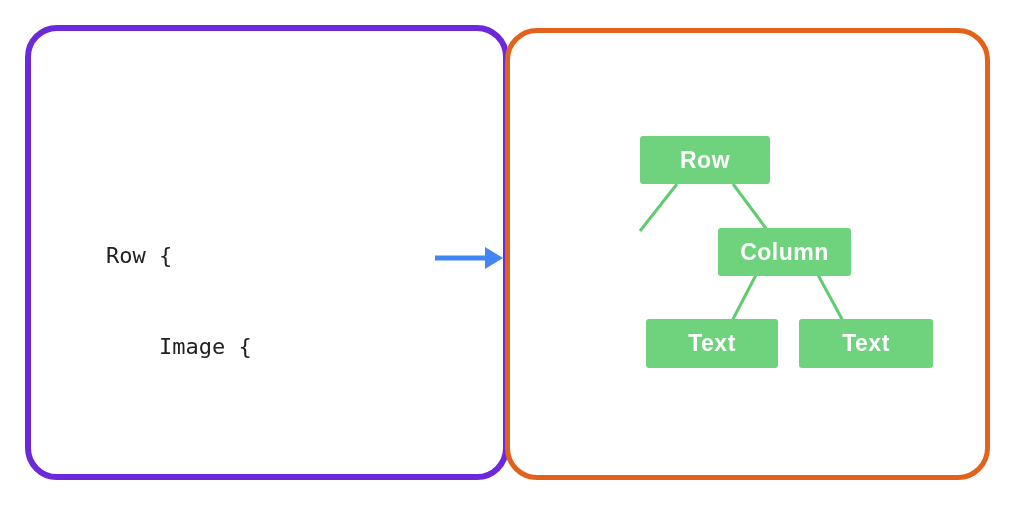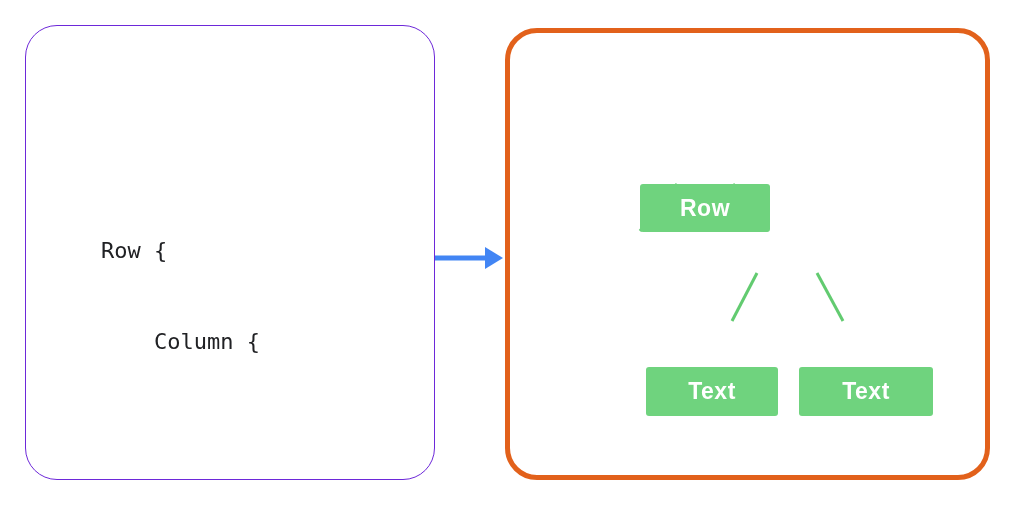--- a/index.html
+++ b/index.html
@@ -17,23 +17,23 @@
   }
   .panel {
     position: absolute;
     box-sizing: border-box;
     border-radius: 32px;
     background: #ffffff;
   }
   .code-panel {
     left: 25px;
     top: 25px;
-    width: 410px;
+    width: 484px;
     height: 455px;
-    border: 1px solid #6d28d9;
+    border: 6px solid #6d28d9;
   }
   .tree-panel {
     left: 505px;
     top: 28px;
     width: 485px;
     height: 452px;
     border: 5px solid #E2611B;
   }
   .code-block {
     position: absolute;
@@ -65,37 +65,36 @@
     height: 48px;
     border-radius: 3px;
     background: #6FD37E;
     color: #ffffff;
     font-size: 23px;
     font-weight: bold;
     letter-spacing: 0.5px;
     display: flex;
     align-items: center;
     justify-content: center;
-    margin-top: 48px;
   }
   .node-row    { left: 130px; top: 103px; width: 130px; }
   .node-image  { left: 52px;  top: 195px; width: 133px; }
   .node-column { left: 208px; top: 195px; width: 133px; }
   .node-text1  { left: 136px; top: 286px; width: 132px; height: 49px; }
   .node-text2  { left: 289px; top: 286px; width: 134px; height: 49px; }
 </style>
 </head>
 <body>
 
 <div class="canvas">
 
   <div class="panel code-panel">
     <div class="code-block">
       <div class="code-line">Row {</div>
-      <div class="code-line">    Column {</div>
+      <div class="code-line">    Image {</div>
       
       
       
       
     </div>
   </div>
 
   <svg class="arrow-svg" viewBox="0 0 70 24">
     <line x1="0" y1="12" x2="52" y2="12" stroke="#4285F4" stroke-width="5"></line>
     <polygon points="50,1 68,12 50,23" fill="#4285F4"></polygon>
@@ -104,17 +103,18 @@
   <div class="panel tree-panel">
 
     <svg class="edges-svg" viewBox="0 0 475 442">
       <line x1="167" y1="151" x2="130" y2="198" stroke="#62CB70" stroke-width="3"></line>
       <line x1="223" y1="151" x2="258" y2="198" stroke="#62CB70" stroke-width="3"></line>
       <line x1="247" y1="240" x2="222" y2="288" stroke="#62CB70" stroke-width="3"></line>
       <line x1="307" y1="240" x2="333" y2="288" stroke="#62CB70" stroke-width="3"></line>
     </svg>
 
     <div class="tree-node node-row">Row</div>
+    <div class="tree-node node-column">Column</div>
     <div class="tree-node node-text1">Text</div>
     <div class="tree-node node-text2">Text</div>
   </div>
 
 </div>
 
 </body></html>

